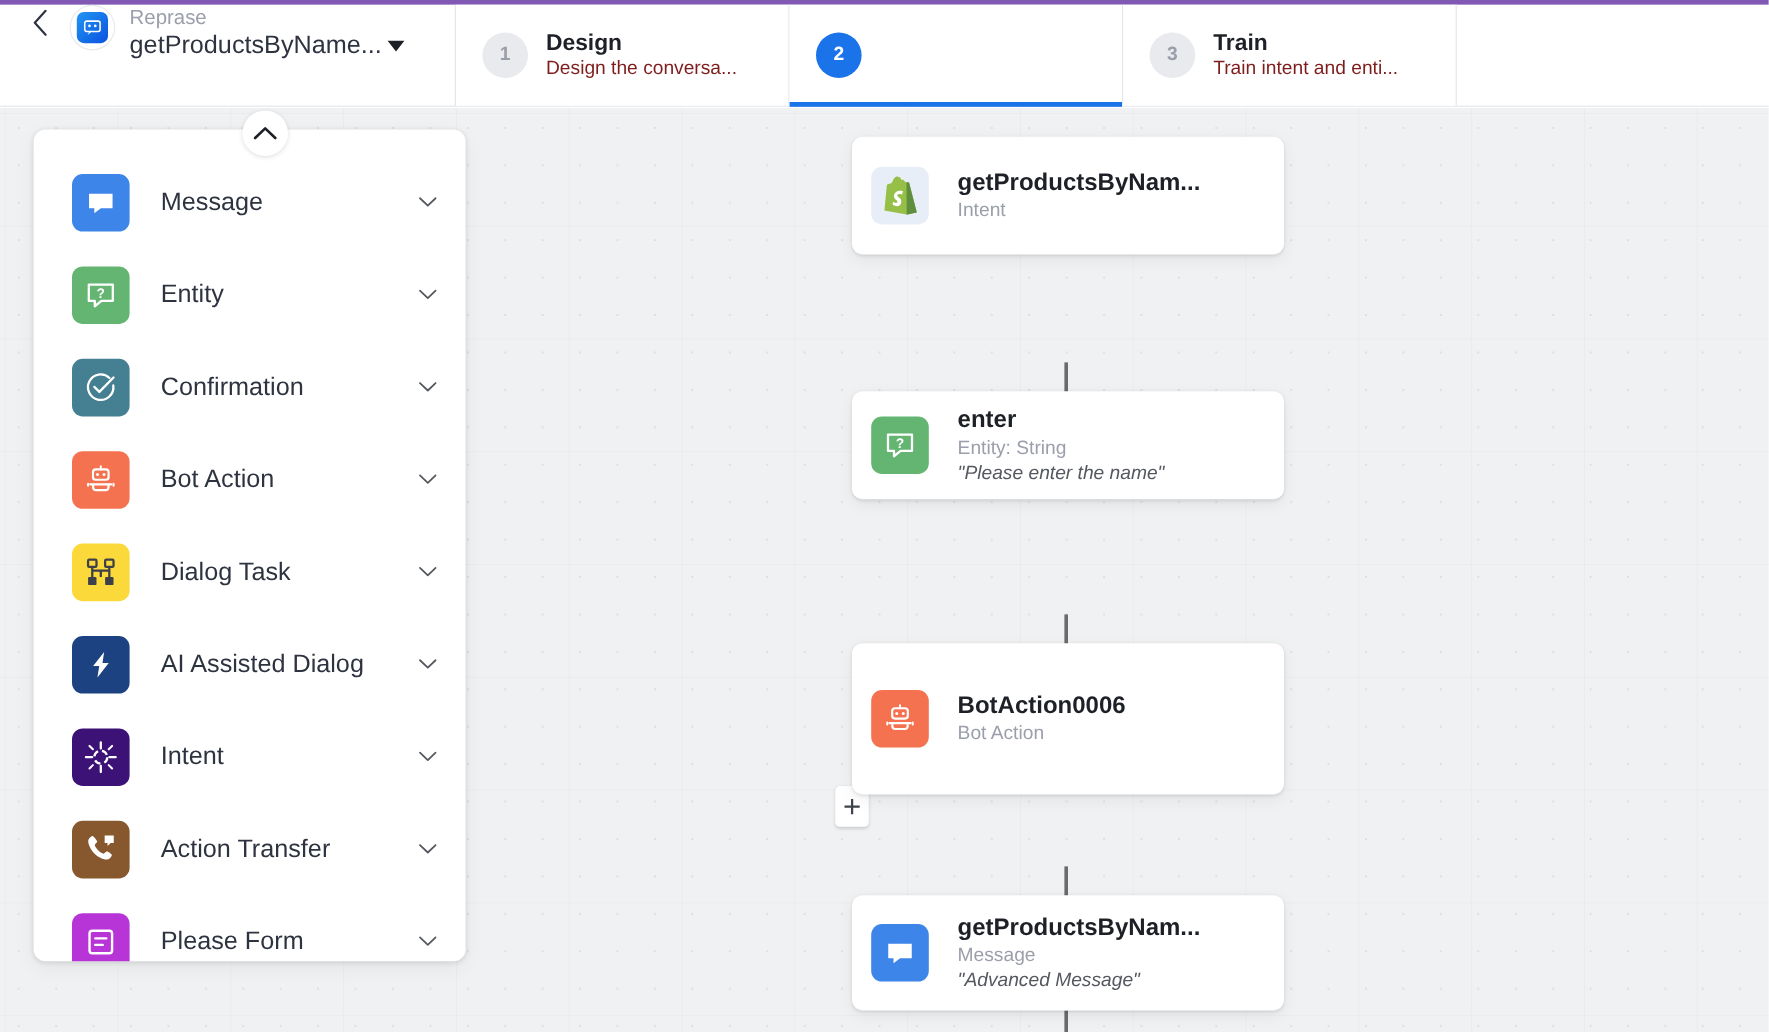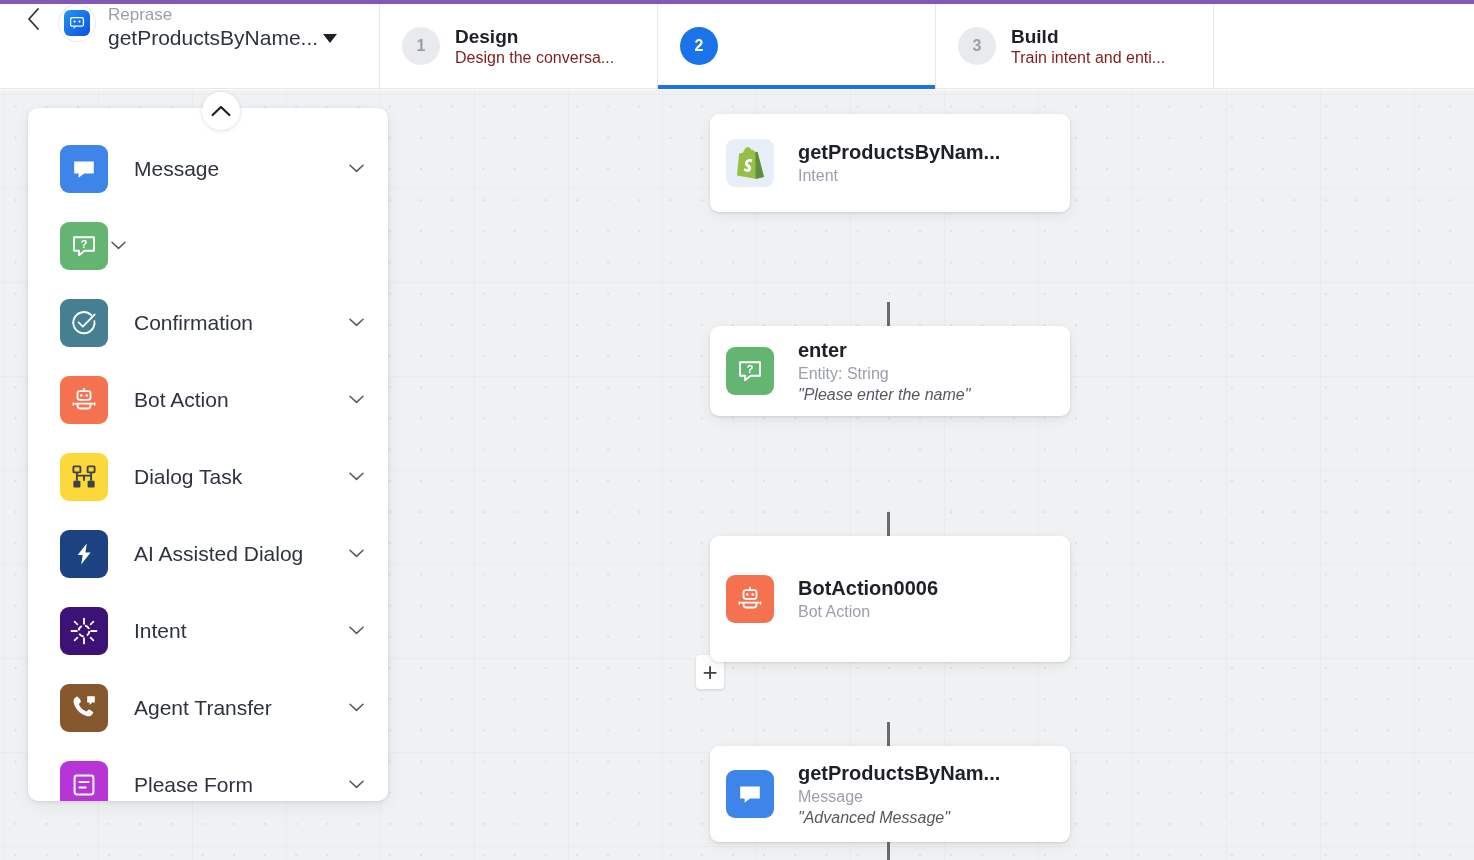--- a/index.html
+++ b/index.html
@@ -200,21 +200,21 @@
           <div class="step-title">Design</div>
           <div class="step-desc">Design the conversa...</div>
         </div>
       </div>
       <div class="step active">
         <div class="step-badge">2</div>
       </div>
       <div class="step">
         <div class="step-badge">3</div>
         <div class="step-text">
-          <div class="step-title">Build</div>
+          <div class="step-title">Train</div>
           <div class="step-desc">Train intent and enti...</div>
         </div>
       </div>
     </div>
     <div class="header-rest"></div>
   </div>
 
   <div class="canvas">
 
     <div class="flow">
@@ -306,20 +306,21 @@
           </div>
         </div>
 
         <div class="panel-item">
           <div class="item-icon" style="background:#64b572;">
             <svg width="28" height="28" viewBox="0 0 28 28" fill="none">
               <path d="M4 5.2h20v13.6h-9.5L9 23.2v-4.4H4V5.2z" stroke="#ffffff" stroke-width="1.9" stroke-linejoin="round"></path>
               <text x="14" y="16.4" font-family="Liberation Sans, sans-serif" font-size="11.5" font-weight="bold" fill="#ffffff" text-anchor="middle">?</text>
             </svg>
           </div>
+          <div class="item-label">Entity</div>
           <div class="item-chev">
             <svg width="15" height="9" viewBox="0 0 15 9">
                 <path d="M1 1.2L7.5 7.4L14 1.2" stroke="#55595f" stroke-width="1.5" fill="none" stroke-linecap="round" stroke-linejoin="round"></path>
               </svg>
           </div>
         </div>
 
         <div class="panel-item">
           <div class="item-icon" style="background:#447f92;">
             <svg width="30" height="30" viewBox="0 0 30 30" fill="none">
@@ -402,21 +403,21 @@
           </div>
         </div>
 
         <div class="panel-item">
           <div class="item-icon" style="background:#87572e;">
             <svg width="30" height="30" viewBox="0 0 30 30" fill="none">
               <path d="M8.4 3.6c-1 0-3.4 1.6-3.8 3.6-.6 3.2 2.4 8.4 5 11 2.6 2.6 7.8 5.6 11 5 2-.4 3.6-2.8 3.6-3.8 0-.5-3.4-3-4.2-3-.6 0-2 2-2.8 2-1 0-3.2-1.6-4.4-2.8-1.2-1.2-2.8-3.4-2.8-4.4 0-.8 2-2.2 2-2.8 0-.8-2.5-4.2-3-4.2l-.6-.6z" fill="#ffffff"></path>
               <path d="M18.2 3.2h7.6v6.2h-2.6l-2.6 2.6V9.4h-2.4V3.2z" fill="#ffffff"></path>
             </svg>
           </div>
-          <div class="item-label">Agent Transfer</div>
+          <div class="item-label">Action Transfer</div>
           <div class="item-chev">
             <svg width="15" height="9" viewBox="0 0 15 9">
                 <path d="M1 1.2L7.5 7.4L14 1.2" stroke="#55595f" stroke-width="1.5" fill="none" stroke-linecap="round" stroke-linejoin="round"></path>
               </svg>
           </div>
         </div>
 
         <div class="panel-item">
           <div class="item-icon" style="background:#b735d6;">
             <svg width="28" height="28" viewBox="0 0 28 28" fill="none">

